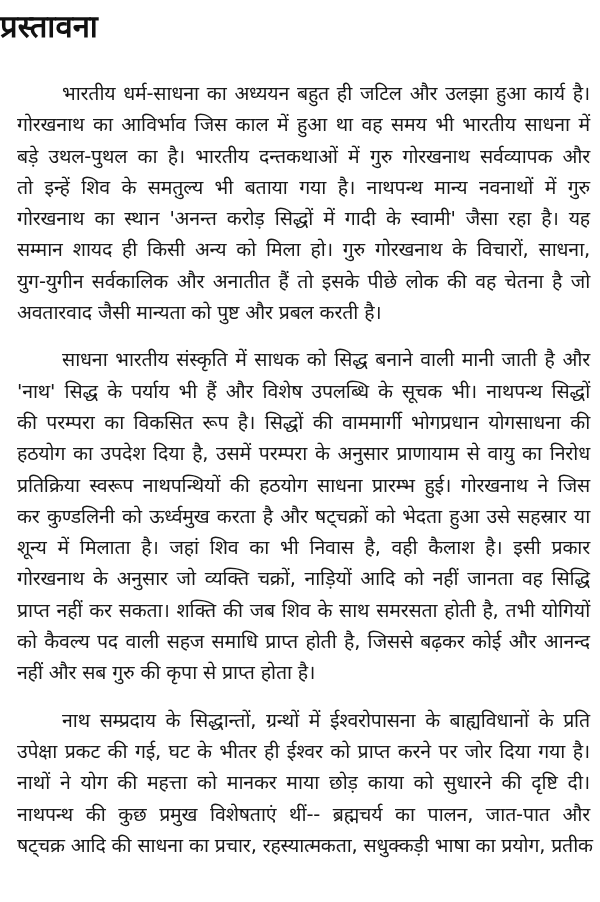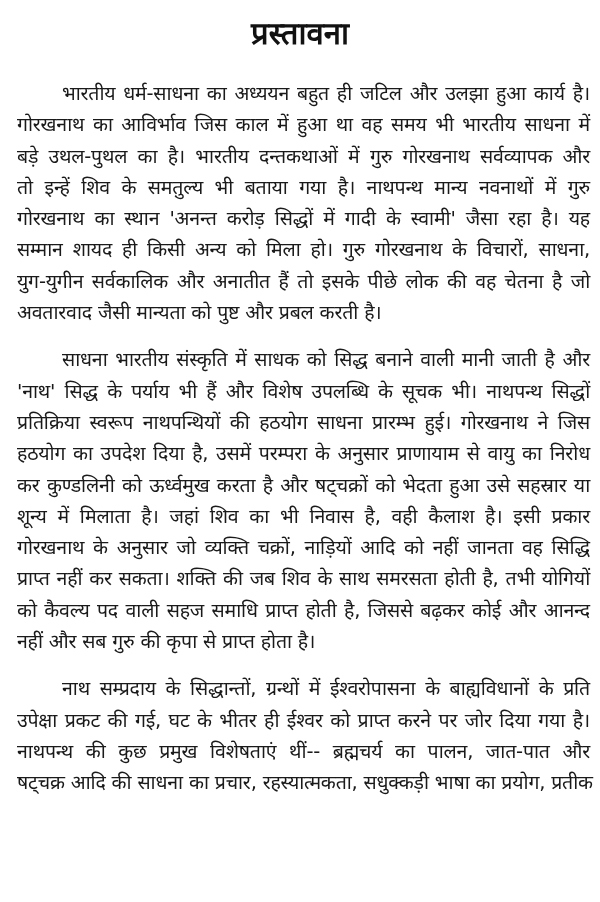--- a/index.html
+++ b/index.html
@@ -4,23 +4,22 @@
 <style>
   html, body { margin: 0; padding: 0; background: #ffffff; }
   body {
     width: 600px; height: 902px; overflow: hidden; position: relative;
     font-family: "DejaVu Sans", "Liberation Sans", sans-serif;
     color: #1a1a1a;
   }
   .page { position: absolute; left: 0; top: 0; width: 600px; height: 902px; }
   .title {
     position: absolute; left: 0; width: 600px; top: 6px;
-    text-align: center; font-size: 31px; font-weight: bold; line-height: 40px;
+    font-size: 31px; font-weight: bold; line-height: 40px;
     color: #111;
-    margin-top: 7px;
   }
   .body {
     position: absolute; left: 17px; right: 10px; top: 62px;
   }
   .line {
     height: 31.3px; line-height: 31.3px; font-size: 19.5px;
     white-space: nowrap; text-align: justify; text-align-last: justify;
     letter-spacing: -0.2px;
   }
   .line.last { text-align-last: left; }
@@ -38,27 +37,29 @@
     <div class="line">गोरखनाथ का आविर्भाव जिस काल में हुआ था वह समय भी भारतीय साधना में</div>
     <div class="line">बड़े उथल-पुथल का है। भारतीय दन्तकथाओं में गुरु गोरखनाथ सर्वव्यापक और</div>
     <div class="line">तो इन्हें शिव के समतुल्य भी बताया गया है। नाथपन्थ मान्य नवनाथों में गुरु</div>
     <div class="line">गोरखनाथ का स्थान 'अनन्त करोड़ सिद्धों में गादी के स्वामी' जैसा रहा है। यह</div>
     <div class="line">सम्मान शायद ही किसी अन्य को मिला हो। गुरु गोरखनाथ के विचारों, साधना,</div>
     <div class="line">युग-युगीन सर्वकालिक और अनातीत हैं तो इसके पीछे लोक की वह चेतना है जो</div>
     <div class="line last">अवतारवाद जैसी मान्यता को पुष्ट और प्रबल करती है।</div>
 
     <div class="line indent">साधना भारतीय संस्कृति में साधक को सिद्ध बनाने वाली मानी जाती है और</div>
     <div class="line">'नाथ' सिद्ध के पर्याय भी हैं और विशेष उपलब्धि के सूचक भी। नाथपन्थ सिद्धों</div>
+    <div class="line">की परम्परा का विकसित रूप है। सिद्धों की वाममार्गी भोगप्रधान योगसाधना की</div>
+    <div class="line">हठयोग का उपदेश दिया है, उसमें परम्परा के अनुसार प्राणायाम से वायु का निरोध</div>
     <div class="line">प्रतिक्रिया स्वरूप नाथपन्थियों की हठयोग साधना प्रारम्भ हुई। गोरखनाथ ने जिस</div>
-    <div class="line">हठयोग का उपदेश दिया है, उसमें परम्परा के अनुसार प्राणायाम से वायु का निरोध</div>
     <div class="line">कर कुण्डलिनी को ऊर्ध्वमुख करता है और षट्चक्रों को भेदता हुआ उसे सहस्रार या</div>
     <div class="line">शून्य में मिलाता है। जहां शिव का भी निवास है, वही कैलाश है। इसी प्रकार</div>
     <div class="line">गोरखनाथ के अनुसार जो व्यक्ति चक्रों, नाड़ियों आदि को नहीं जानता वह सिद्धि</div>
     <div class="line">प्राप्त नहीं कर सकता। शक्ति की जब शिव के साथ समरसता होती है, तभी योगियों</div>
     <div class="line">को कैवल्य पद वाली सहज समाधि प्राप्त होती है, जिससे बढ़कर कोई और आनन्द</div>
     <div class="line last">नहीं और सब गुरु की कृपा से प्राप्त होता है।</div>
 
     <div class="line indent">नाथ सम्प्रदाय के सिद्धान्तों, ग्रन्थों में ईश्वरोपासना के बाह्यविधानों के प्रति</div>
     <div class="line">उपेक्षा प्रकट की गई, घट के भीतर ही ईश्वर को प्राप्त करने पर जोर दिया गया है।</div>
+    <div class="line">नाथों ने योग की महत्ता को मानकर माया छोड़ काया को सुधारने की दृष्टि दी।</div>
     <div class="line">नाथपन्थ की कुछ प्रमुख विशेषताएं थीं-- ब्रह्मचर्य का पालन, जात-पात और</div>
     <div class="line">षट्चक्र आदि की साधना का प्रचार, रहस्यात्मकता, सधुक्कड़ी भाषा का प्रयोग, प्रतीक</div>
   </div>
 </div>
 
 </body></html>

